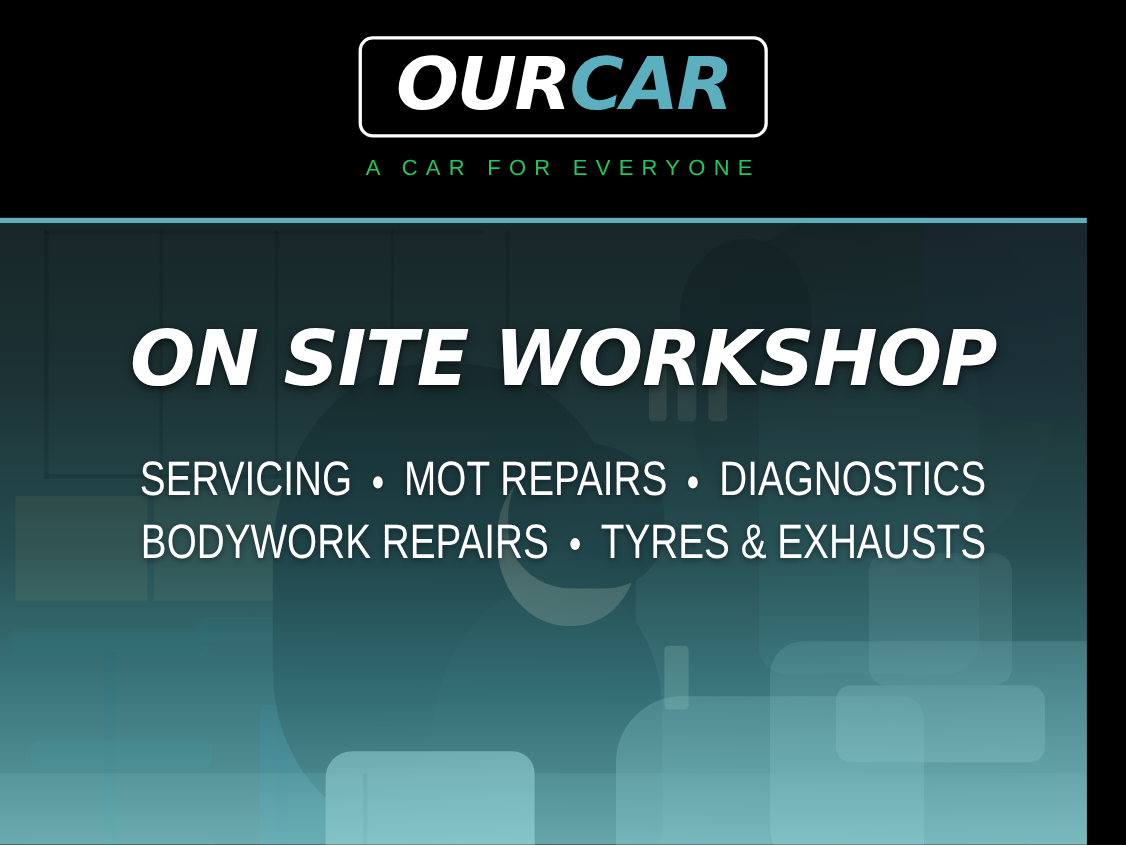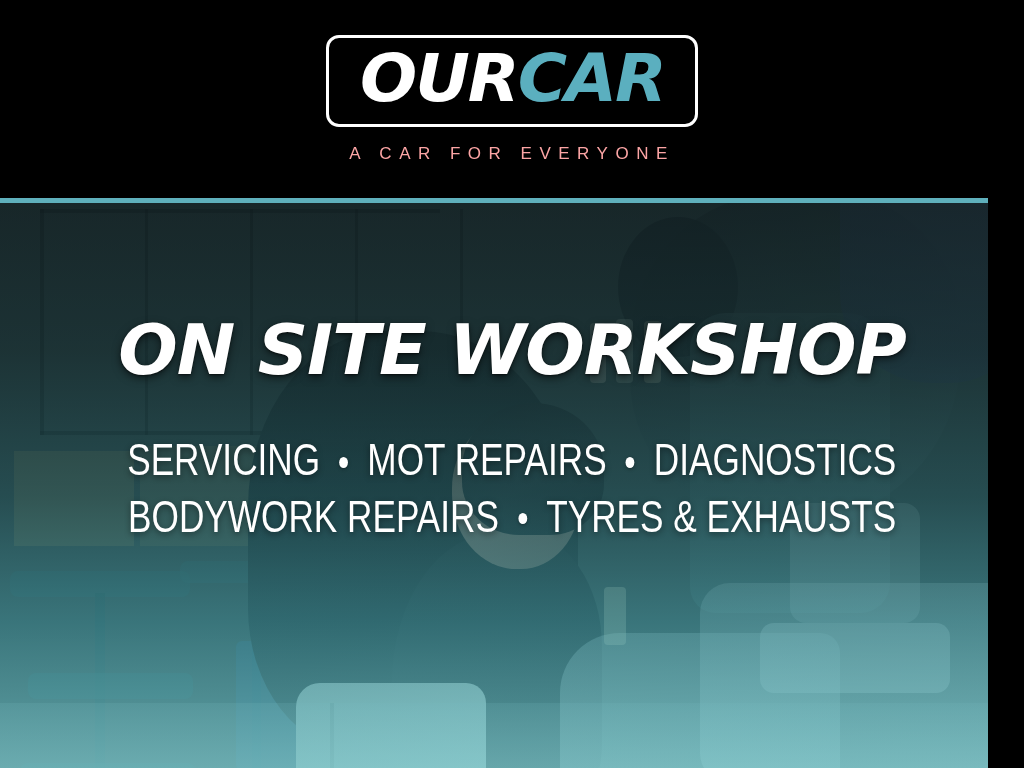--- a/index.html
+++ b/index.html
@@ -28,23 +28,23 @@
     font-family:"DejaVu Sans", sans-serif;
     font-weight:bold;font-style:italic;
     font-size:66px;letter-spacing:-2px;
     white-space:nowrap;line-height:1;
     transform:scaleX(1.02);
   }
   .logo-our{color:#ffffff;}
   .logo-car{color:#5BAFBF;}
   #tagline{
     margin-top:17px;
-    color:#fca5a5;
+    color:#22c55e;
     font-family:"Liberation Sans", sans-serif;
-    font-size:17px;font-weight:400;
+    font-size:20px;font-weight:400;
     letter-spacing:7.5px;
     white-space:nowrap;
   }
 
   
   #divider{
     position:absolute;left:0;top:198px;width:1024px;height:5px;
     background:#5FB0BC;
   }
 
@@ -83,21 +83,21 @@
        rgba(0,0,0,0.42) 20%,
        rgba(0,0,0,0.26) 45%,
        rgba(0,0,0,0.10) 70%,
        rgba(0,0,0,0.00) 100%);
   }
 
   
   #hero-text{
     position:absolute;inset:0;
     display:flex;flex-direction:column;align-items:center;
-    padding-top:112px;box-sizing:border-box;
+    padding-top:88px;box-sizing:border-box;
   }
   #headline{
     font-family:"DejaVu Sans", sans-serif;
     font-weight:bold;font-style:italic;
     font-size:70px;line-height:1;
     color:#ffffff;letter-spacing:-1px;
     text-shadow:0 3px 9px rgba(0,0,0,.55), 0 1px 2px rgba(0,0,0,.5);
     white-space:nowrap;
   }
   .svc-line{

